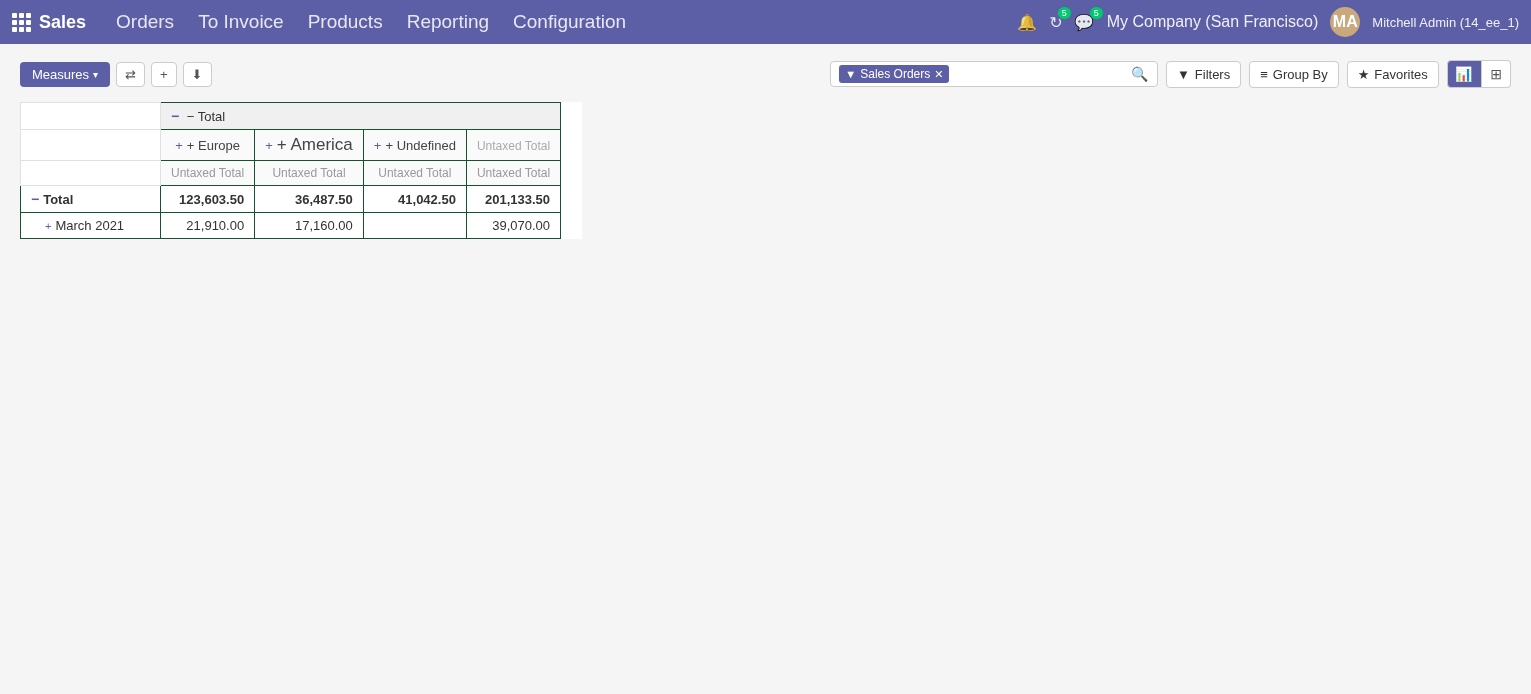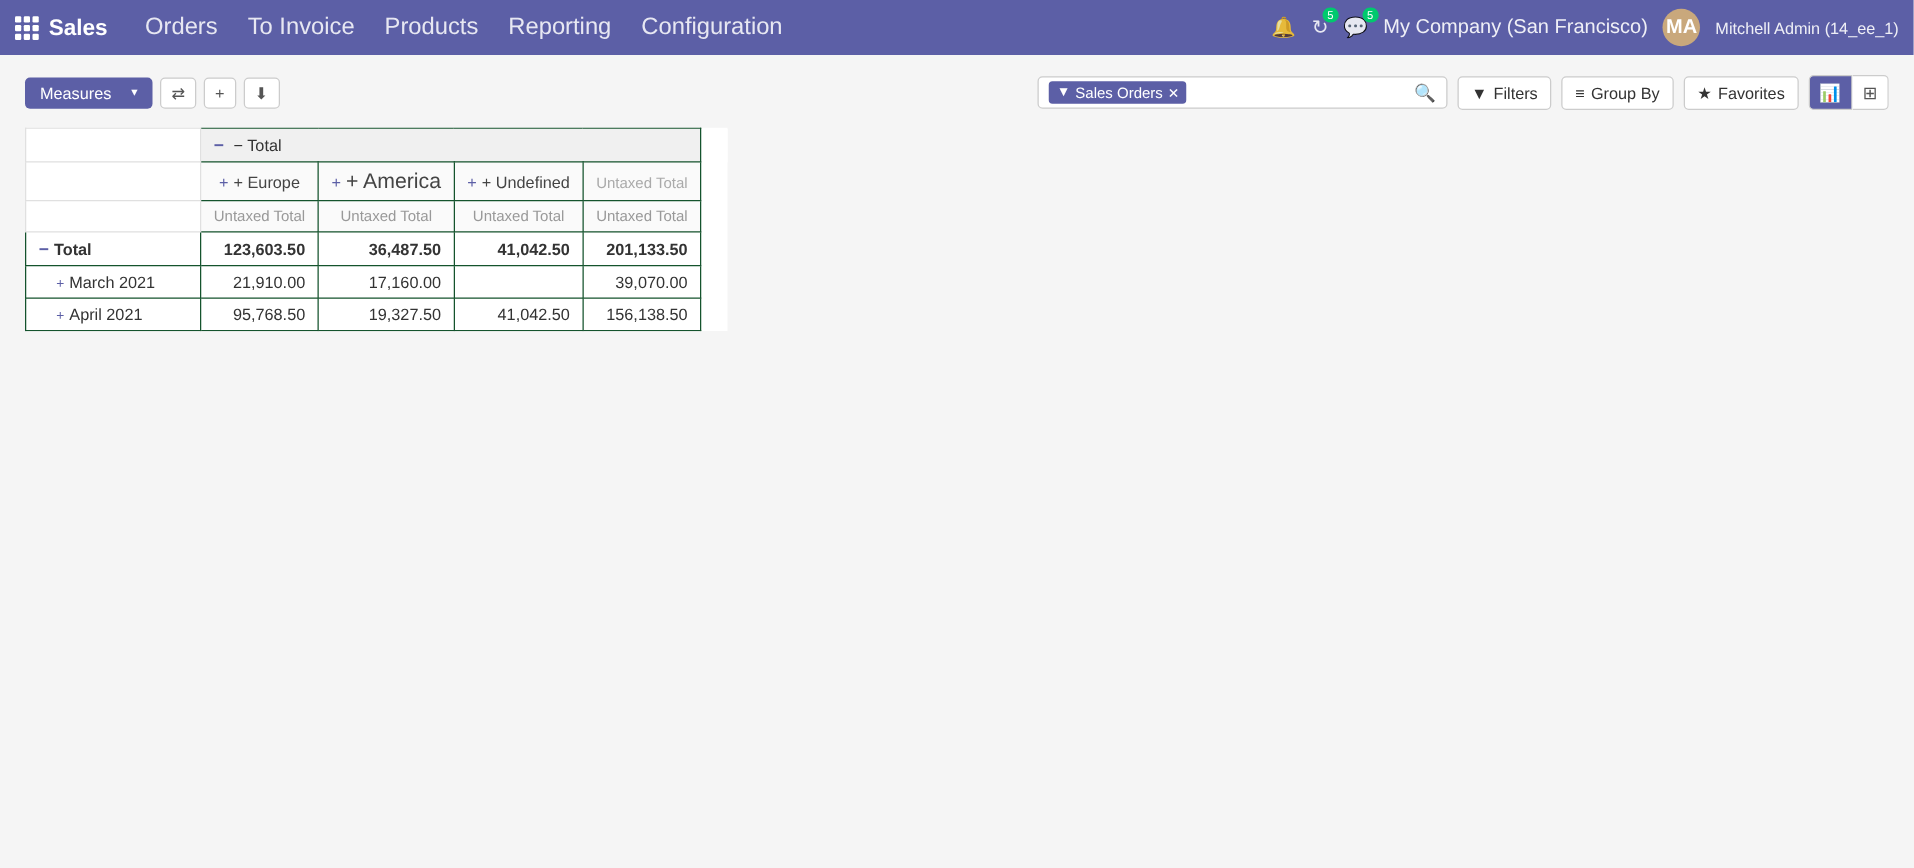--- a/index.html
+++ b/index.html
@@ -45,21 +45,21 @@
     .page { padding: 16px 20px; }
     .page-title { font-size: 18px; font-weight: 500; color: #333; margin-bottom: 12px; }
 
     
     .toolbar { display: flex; align-items: center; gap: 6px; margin-bottom: 14px; flex-wrap: wrap; }
     .toolbar-left { display: flex; gap: 6px; flex: 1; align-items: center; }
     .toolbar-right { display: flex; gap: 8px; align-items: center; margin-left: auto; }
 
     .btn-measures {
       background: #5c5fa6; color: white; border: none; border-radius: 4px;
-      padding: 5px 12px; cursor: pointer; font-size: 13px; display: flex; align-items: center; gap: 16px;
+      padding: 5px 12px; cursor: pointer; font-size: 13px; display: flex; align-items: center; gap: 4px;
     }
     .btn-measures .caret { font-size: 10px; }
     .btn-icon {
       background: white; border: 1px solid #ccc; border-radius: 4px; padding: 4px 8px; cursor: pointer; font-size: 13px; color: #555;
     }
 
     
     .search-bar {
       display: flex; align-items: center; border: 1px solid #ccc; border-radius: 4px; background: white;
       padding: 3px 8px; flex: 1; max-width: 700px;
@@ -246,25 +246,16 @@
     </tr>
           <tr>
       <td class="row-label indent ">
         <span class="expand-icon">+</span>March 2021
       </td>
       <td class="num-cell ">21,910.00</td>
       <td class="num-cell ">17,160.00</td>
       <td class="num-cell "></td>
       <td class="num-cell ">39,070.00</td>
     </tr>
-          <tr>
-      <td class="row-label indent ">
-        <span class="expand-icon">+</span>April 2021
-      </td>
-      <td class="num-cell ">95,768.50</td>
-      <td class="num-cell ">19,327.50</td>
-      <td class="num-cell ">41,042.50</td>
-      <td class="num-cell ">156,138.50</td>
-    </tr>
         </tbody>
     </table>
   </div>
 </div>
 
 </body></html>

